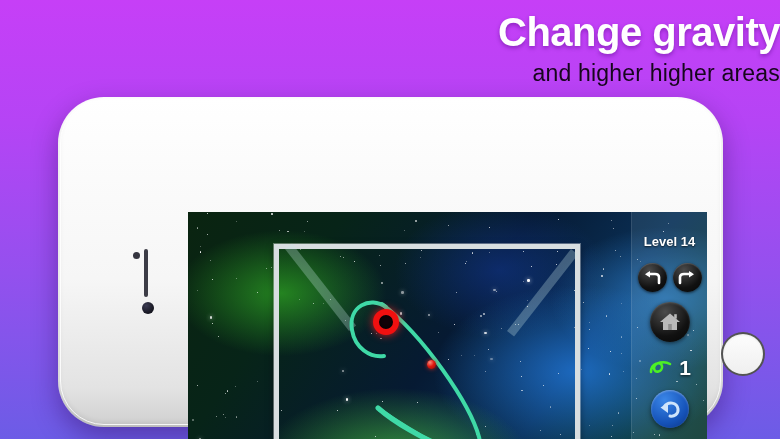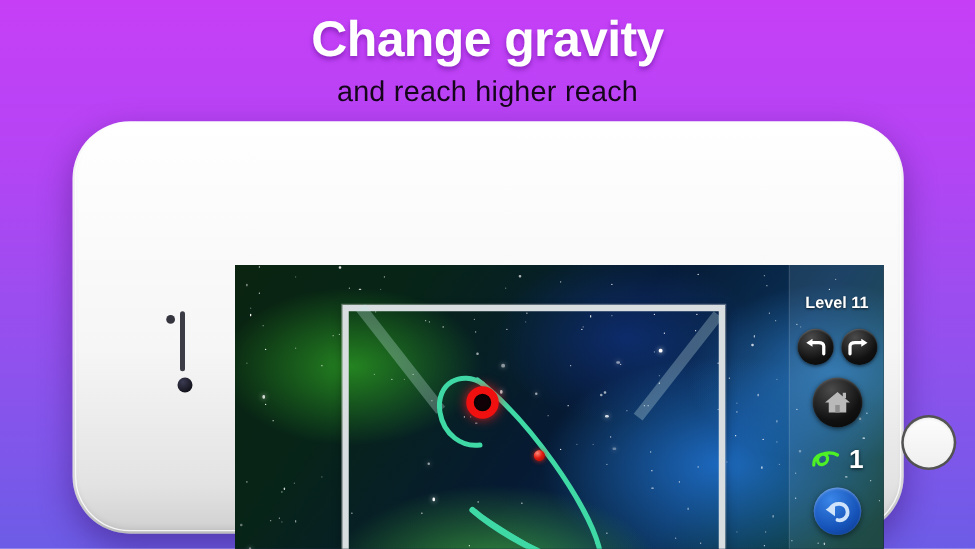--- a/index.html
+++ b/index.html
@@ -4,21 +4,21 @@
 <style>
   * { margin:0; padding:0; box-sizing:border-box; }
   html,body { width:780px; height:439px; overflow:hidden; }
   body {
     font-family:"Liberation Sans", sans-serif;
     background:linear-gradient(180deg,#c63ff7 0%,#b544f5 28%,#9450ee 62%,#6c5ce6 100%);
     position:relative;
   }
 
   
-  #promo { position:absolute; top:0; left:0; width:780px; text-align:center; }
+  #promo { position:absolute; top:0; left:0; width:780px; text-align:right; }
   #promo-title {
     font-size:40px; font-weight:bold; color:#ffffff; letter-spacing:-0.5px;
     line-height:52px; padding-top:6px;
     text-shadow:0 2px 4px rgba(70,0,120,.45);
   }
   #promo-sub {
     font-size:23px; color:#16061c; line-height:30px; letter-spacing:.2px;
   }
 
   
@@ -145,21 +145,21 @@
     width:38px; height:38px; margin:10px auto 0;
     background:radial-gradient(circle at 36% 26%,#3a86e8 0%,#1552b8 62%,#0b3382 100%);
     box-shadow:0 2px 5px rgba(0,0,0,.5), inset 0 1px 2px rgba(255,255,255,.35);
   }
 </style>
 </head>
 <body>
 
 <div id="promo">
   <div id="promo-title">Change gravity</div>
-  <div id="promo-sub">and reach higher reach</div>
+  <div id="promo-sub">and higher higher areas</div>
 </div>
 
 <div id="phone">
   <div id="phone-inner-edge"></div>
   <div id="sensor-dot"></div>
   <div id="speaker-slot"></div>
   <div id="front-camera"></div>
   <div id="home-button"></div>
 
   <div id="screen">
@@ -333,21 +333,21 @@
       <path d="M108 60 C 150 92, 196 160, 205 193 C 210 211, 186 212, 166 202
                C 138 188, 118 174, 106 166" fill="none" stroke="#3fd9a6" stroke-width="4" stroke-linecap="round"></path>
       <path d="M104 164 C 120 178, 150 196, 172 203" fill="none" stroke="#3fd9a6" stroke-width="5" stroke-linecap="round"></path>
     </svg>
 
     <div id="target-ring"></div>
     <div class="ball" id="ball-mid"></div>
 
 
     <div id="hud">
-      <div id="level-label">Level 11</div>
+      <div id="level-label">Level 14</div>
 
       <div class="nav-row">
         <div class="circle-btn dark-btn">
           <svg width="18" height="14" viewBox="0 0 18 14">
             <path d="M16 12 L16 6 Q16 3 12 3 L5 3" fill="none" stroke="#ffffff" stroke-width="2.6" stroke-linecap="round"></path>
             <path d="M7 0 L2 3.2 L7 6.4 Z" fill="#ffffff"></path>
           </svg>
         </div>
         <div class="circle-btn dark-btn">
           <svg width="18" height="14" viewBox="0 0 18 14">

